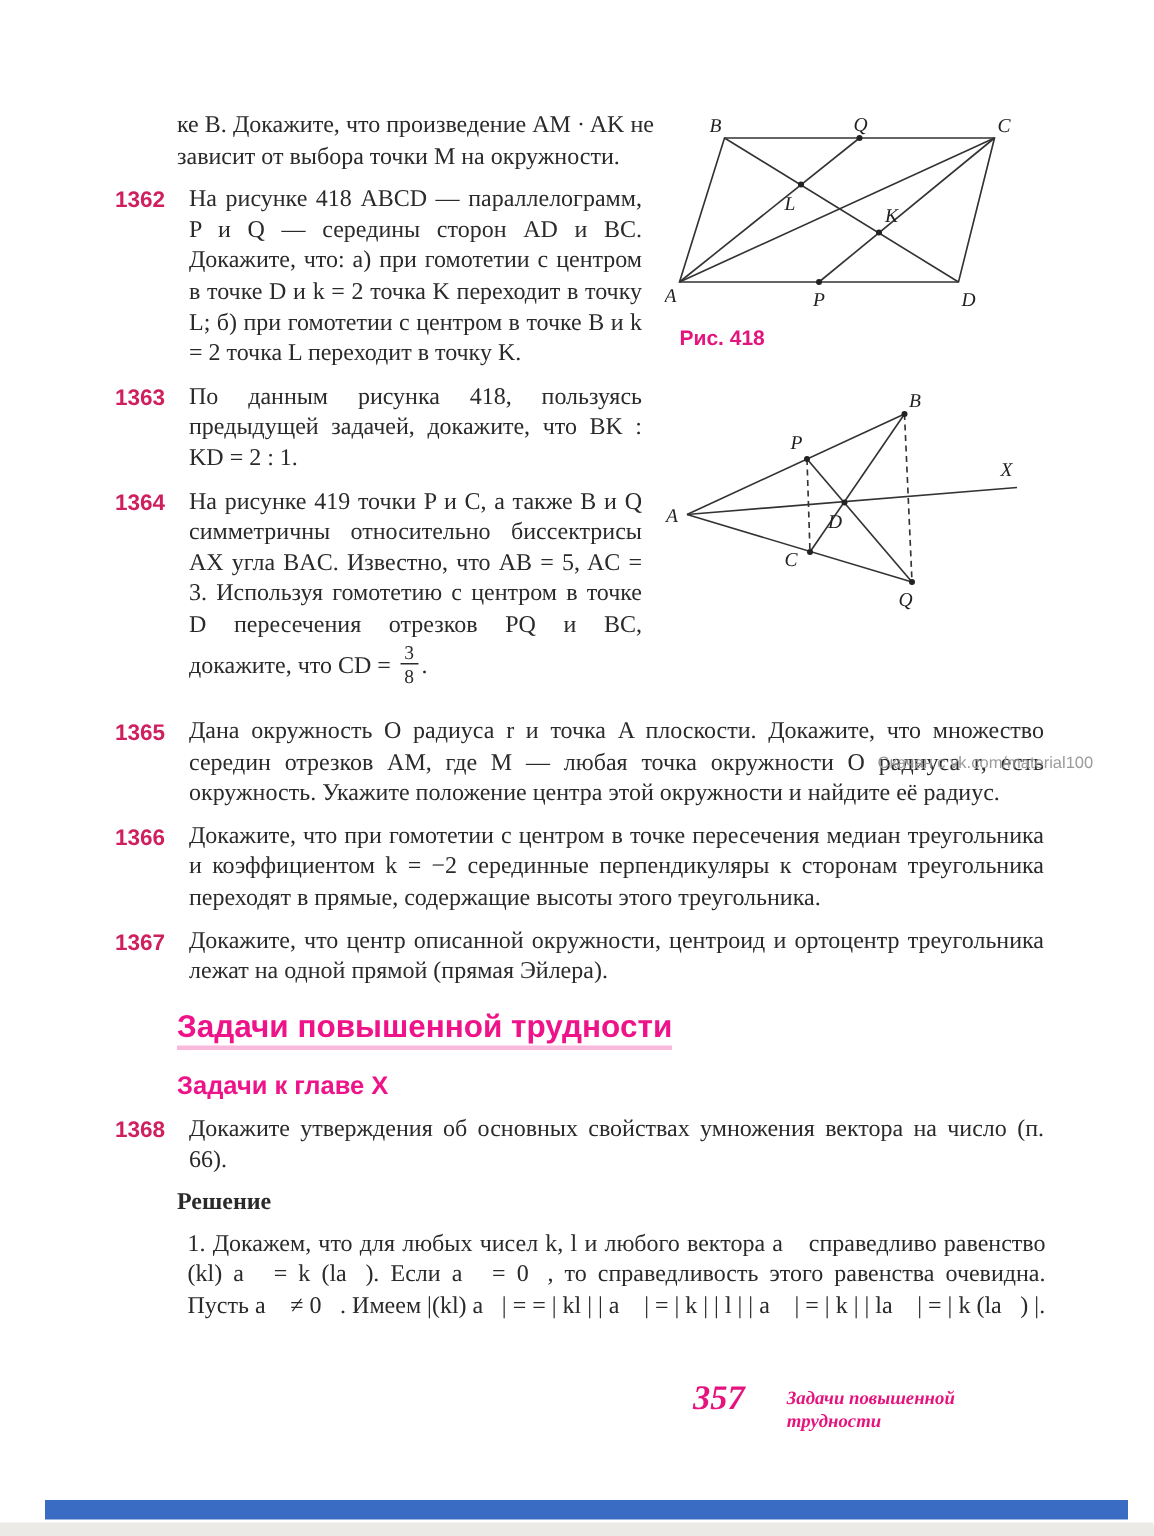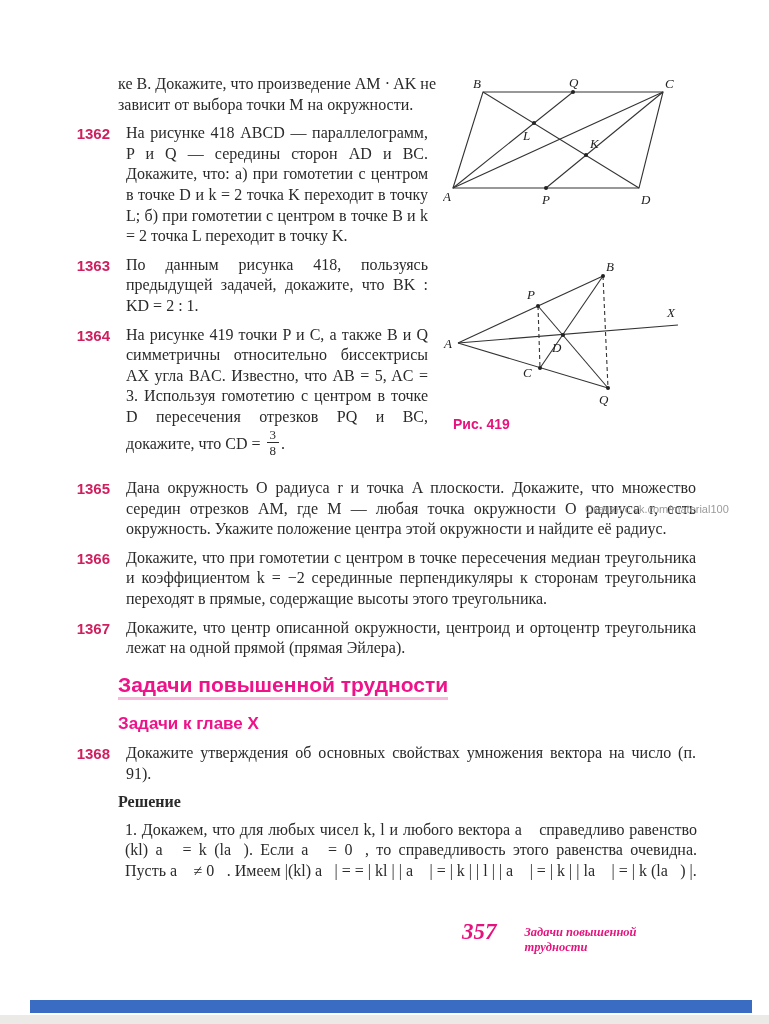--- a/index.html
+++ b/index.html
@@ -130,20 +130,21 @@
         <text x="30" y="12">B</text>
         <text x="126" y="11">Q</text>
         <text x="222" y="12">C</text>
         <text x="0" y="125">A</text>
         <text x="99" y="128">P</text>
         <text x="198" y="128">D</text>
         <text x="80" y="64">L</text>
         <text x="147" y="72">K</text>
       </g>
     </svg>
+    <div class="fig-caption">Рис. 418</div>
   </div>
 
   <div class="figure fig-419">
     <svg width="262" height="152" viewBox="0 0 262 152">
       <g stroke="#333" stroke-width="1.1" fill="none">
         <path d="M15 85 L235 67"></path>
         <path d="M15 85 L160 18"></path>
         <path d="M15 85 L165 130"></path>
         <path d="M95 48 L165 130"></path>
         <path d="M160 18 L97 110"></path>
@@ -160,21 +161,20 @@
       <g>
         <text x="1" y="90">A</text>
         <text x="84" y="41">P</text>
         <text x="163" y="13">B</text>
         <text x="224" y="59">X</text>
         <text x="109" y="94">D</text>
         <text x="80" y="119">C</text>
         <text x="156" y="146">Q</text>
       </g>
     </svg>
-    <div class="fig-caption">Рис. 419</div>
   </div>
 
   <div class="full-col">
     <div class="problem">
       <span class="pnum">1365</span>
       <p class="ptext">Дана окружность O радиуса r и точка A плоскости. Докажите, что множество середин отрезков AM, где M — любая точка окружности O радиуса r, есть окружность. Укажите положе­ние центра этой окружности и найдите её радиус.</p>
     </div>
 
     <div class="problem">
       <span class="pnum">1366</span>
@@ -184,21 +184,21 @@
     <div class="problem">
       <span class="pnum">1367</span>
       <p class="ptext">Докажите, что центр описанной окружности, центроид и орто­центр треугольника лежат на одной прямой (прямая Эйлера).</p>
     </div>
 
     <h2 class="section-heading"><span class="inner">Задачи повышенной трудности</span></h2>
     <h3 class="chapter-heading">Задачи к главе X</h3>
 
     <div class="problem">
       <span class="pnum">1368</span>
-      <p class="ptext">Докажите утверждения об основных свойствах умножения вектора на число (п. 91).</p>
+      <p class="ptext">Докажите утверждения об основных свойствах умножения вектора на число (п. 66).</p>
     </div>
 
     <p class="solution-heading">Решение</p>
     <p class="solution-text">1. Докажем, что для любых чисел k, l и любого вектора a⃗ справедливо равенство (kl) a⃗ = k (la⃗). Если a⃗ = 0⃗, то справедли­вость этого равенства очевидна. Пусть a⃗ ≠ 0⃗. Имеем |(kl) a⃗| = = | kl | | a⃗ | = | k | | l | | a⃗ | = | k | | la⃗ | = | k (la⃗) |.</p>
   </div>
 
   <div class="watermark">Скачан с vk.com/material100</div>
 
   <div class="footer">
     <span class="page-number">357</span>

